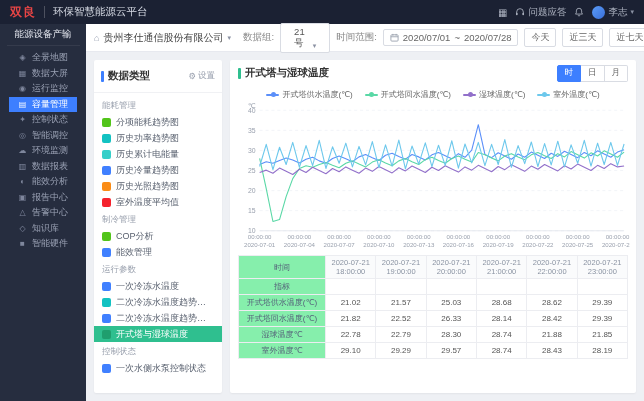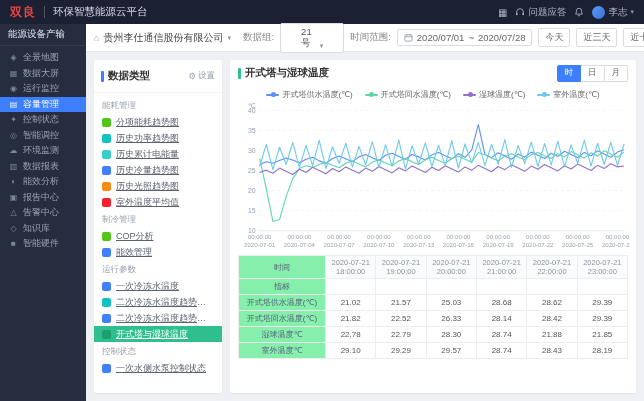--- a/index.html
+++ b/index.html
@@ -12,58 +12,58 @@
   .logo-text{color:#e84545;font-weight:700;font-size:12px;letter-spacing:1px;}
   .divider-v{width:1px;height:12px;background:rgba(255,255,255,.22);}
   .platform{font-size:10.5px;color:#d6dae4;}
   .flex-spacer{flex:1;}
   .hd-item{display:flex;align-items:center;gap:3px;color:#aeb4c2;font-size:9.5px;cursor:pointer;}
   .apps-glyph{font-size:10px;color:#aeb4c2;}
   .avatar{width:13px;height:13px;border-radius:50%;background:linear-gradient(135deg,#5a9cf8,#3a6fd8);display:inline-block;}
   .caret{font-size:7px;color:#8b92a3;}
   
   .main{flex:1;display:flex;min-height:0;}
-  .sidebar{width:86px;flex:none;background:#262d3f;display:flex;flex-direction:column;}
+  .sidebar{width:86px;flex:none;background:#262d3f;display:flex;flex-direction:column;align-items:center;}
   .sidebar-top{height:22px;flex:none;display:flex;align-items:center;padding:0 8px;color:#e3e6ee;
     font-size:9.5px;border-bottom:1px solid rgba(255,255,255,.07);}
   .menu{flex:1;padding-top:4px;}
   .menu-item{display:flex;align-items:center;gap:5px;height:15.5px;padding:0 9px;color:#9aa1b4;
     font-size:9px;cursor:pointer;white-space:nowrap;}
   .menu-item .mi-icon{font-size:8px;width:9px;text-align:center;color:#7e869c;}
   .menu-item.active{background:#3d7fff;color:#fff;}
   .menu-item.active .mi-icon{color:#fff;}
   .content{flex:1;display:flex;flex-direction:column;min-width:0;}
   
   .toolbar{height:28px;flex:none;background:#fff;border-bottom:1px solid #e7e9ef;display:flex;
     align-items:center;gap:6px;padding:0 8px;font-size:9.5px;color:#555;}
   .company{display:flex;align-items:center;gap:4px;color:#444;font-size:10px;max-width:190px;
     white-space:nowrap;cursor:pointer;}
   .co-icon{color:#8a93a6;font-size:9px;}
   .lbl{color:#888;white-space:nowrap;}
   .select{display:inline-flex;align-items:flex-end;gap:8px;border:1px solid #d9dce3;border-radius:2px;
-    padding:2px 20px;background:#fff;color:#555;cursor:pointer;}
+    padding:2px 13px;background:#fff;color:#555;cursor:pointer;}
   .date-range{display:inline-flex;align-items:center;gap:4px;border:1px solid #d9dce3;border-radius:2px;
     padding:2px 6px;background:#fff;color:#666;cursor:pointer;white-space:nowrap;}
   .quick-btn{border:1px solid #d9dce3;background:#fff;color:#666;font-size:9px;padding:2px 6px;
     border-radius:2px;cursor:pointer;font-family:inherit;white-space:nowrap;}
   
   .workspace{flex:1;display:flex;gap:8px;padding:8px;min-height:0;}
   .panel{width:128px;flex:none;background:#fff;border-radius:2px;box-shadow:0 1px 2px rgba(0,0,0,.05);
     display:flex;flex-direction:column;min-height:0;}
   .panel-header{height:26px;flex:none;display:flex;align-items:center;padding:16px 7px;border-bottom:1px solid #f0f1f4;}
   .accent{width:3px;height:11px;border-radius:1px;margin-right:4px;}
   .accent.blue{background:#3d7fff;}
   .accent.green{background:#2fbf8f;}
   .panel-title{font-size:10.5px;font-weight:700;color:#333;flex:1;}
   .settings{font-size:8.5px;color:#99a0ae;display:flex;gap:2px;align-items:center;cursor:pointer;}
   .panel-body{flex:1;overflow:hidden;padding:3px 0 0;}
   .section-name{font-size:8.5px;color:#9aa1ae;padding:4px 8px 2px;}
   .dt-item{display:flex;align-items:center;gap:5px;height:16px;padding:0 8px;font-size:9px;
     color:#5a6270;cursor:pointer;white-space:nowrap;}
-  .dt-label{overflow:hidden;text-overflow:ellipsis;text-decoration:underline;}
+  .dt-label{overflow:hidden;text-overflow:ellipsis;}
   .dt-icon{width:9px;height:9px;border-radius:2px;flex:none;}
   .dt-item.selected{background:#2fbf8f;color:#fff;}
   
   .chart-card{flex:1;background:#fff;border-radius:2px;box-shadow:0 1px 2px rgba(0,0,0,.05);
     display:flex;flex-direction:column;min-width:0;}
   .chart-header{height:26px;flex:none;display:flex;align-items:center;padding:0 8px;}
   .chart-title{font-size:10.5px;font-weight:700;color:#333;}
   .seg{display:flex;}
   .seg-btn{border:1px solid #d9dce3;border-left-width:0;background:#fff;color:#666;font-size:8.5px;
     padding:1.5px 7px;cursor:pointer;font-family:inherit;}

